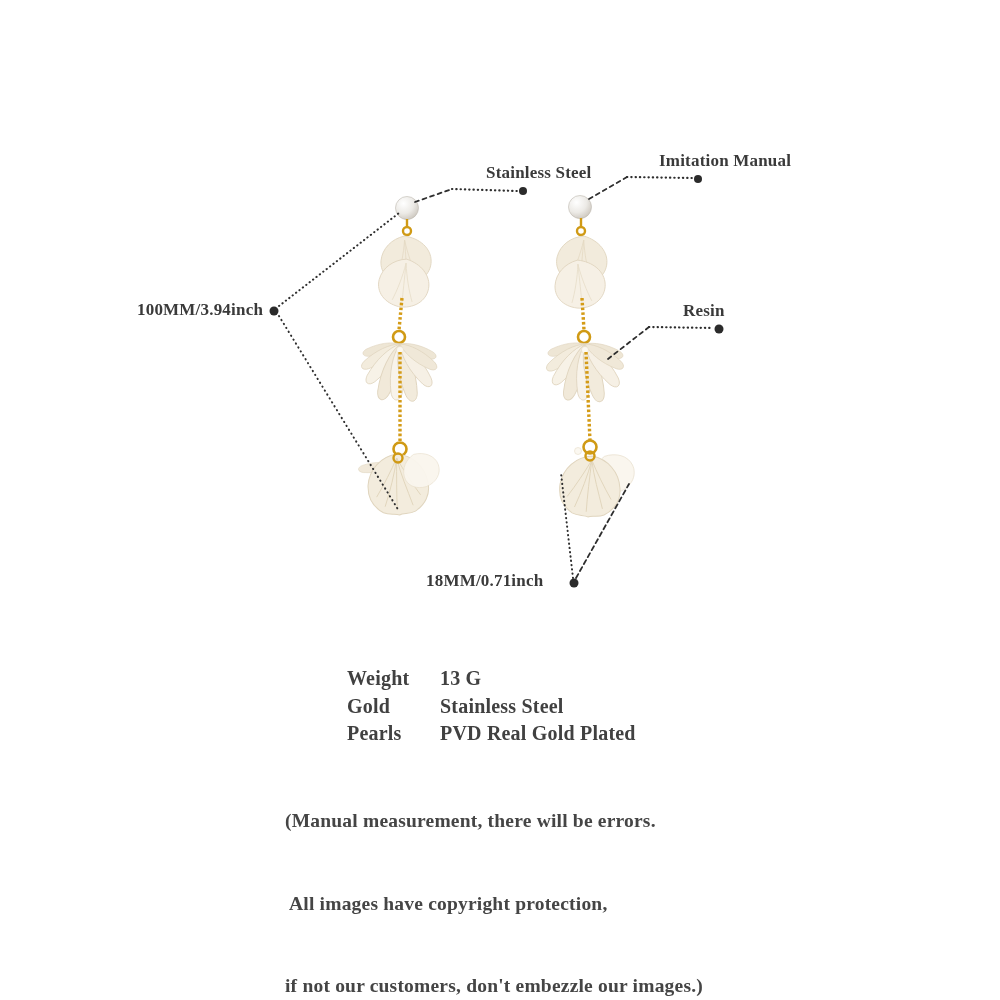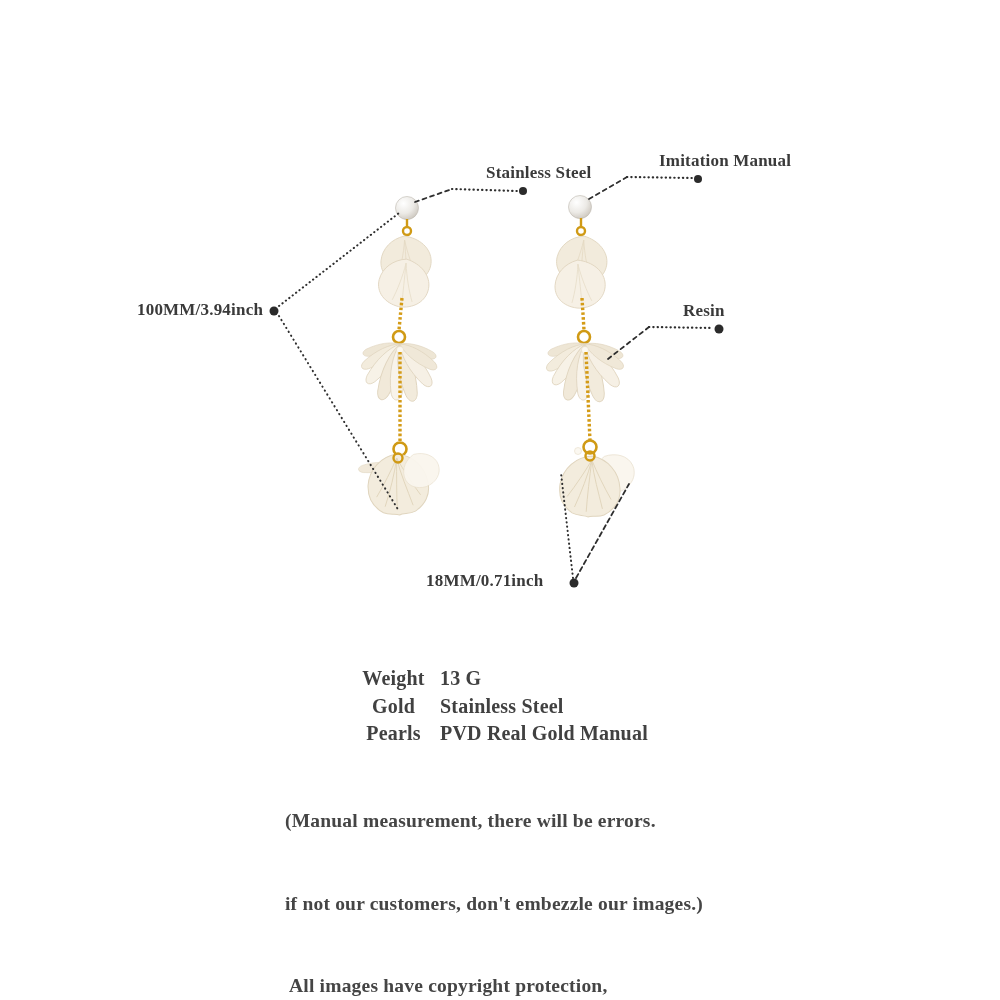--- a/index.html
+++ b/index.html
@@ -21,21 +21,21 @@
   }
   .specs{
     position:absolute;
     left:347px;top:665px;
     font-weight:700;
     font-size:20px;
     color:#414141;
     letter-spacing:.2px;
   }
   .spec-row{display:flex;line-height:27.5px;}
-  .spec-label{width:93px;text-align:center;}
+  .spec-label{width:93px;}
   .disclaimer{
     position:absolute;
     left:285px;top:752px;
     font-weight:700;
     font-size:19.5px;
     color:#454545;
     line-height:27.5px;
     letter-spacing:.2px;
     white-space:pre;
   }
@@ -199,23 +199,23 @@
     <div class="spec-row">
       <span class="spec-label">Weight</span>
       <span class="spec-value">13 G</span>
     </div>
     <div class="spec-row">
       <span class="spec-label">Gold</span>
       <span class="spec-value">Stainless Steel</span>
     </div>
     <div class="spec-row">
       <span class="spec-label">Pearls</span>
-      <span class="spec-value">PVD Real Gold Manual</span>
+      <span class="spec-value">PVD Real Gold Plated</span>
     </div>
   </div>
 
   <div class="disclaimer">
     <div>(Manual measurement, there will be errors.</div>
+    <div> All images have copyright protection,</div>
     <div>if not our customers, don't embezzle our images.)</div>
-    <div> All images have copyright protection,</div>
   </div>
 
 </div>
 
 </body></html>

